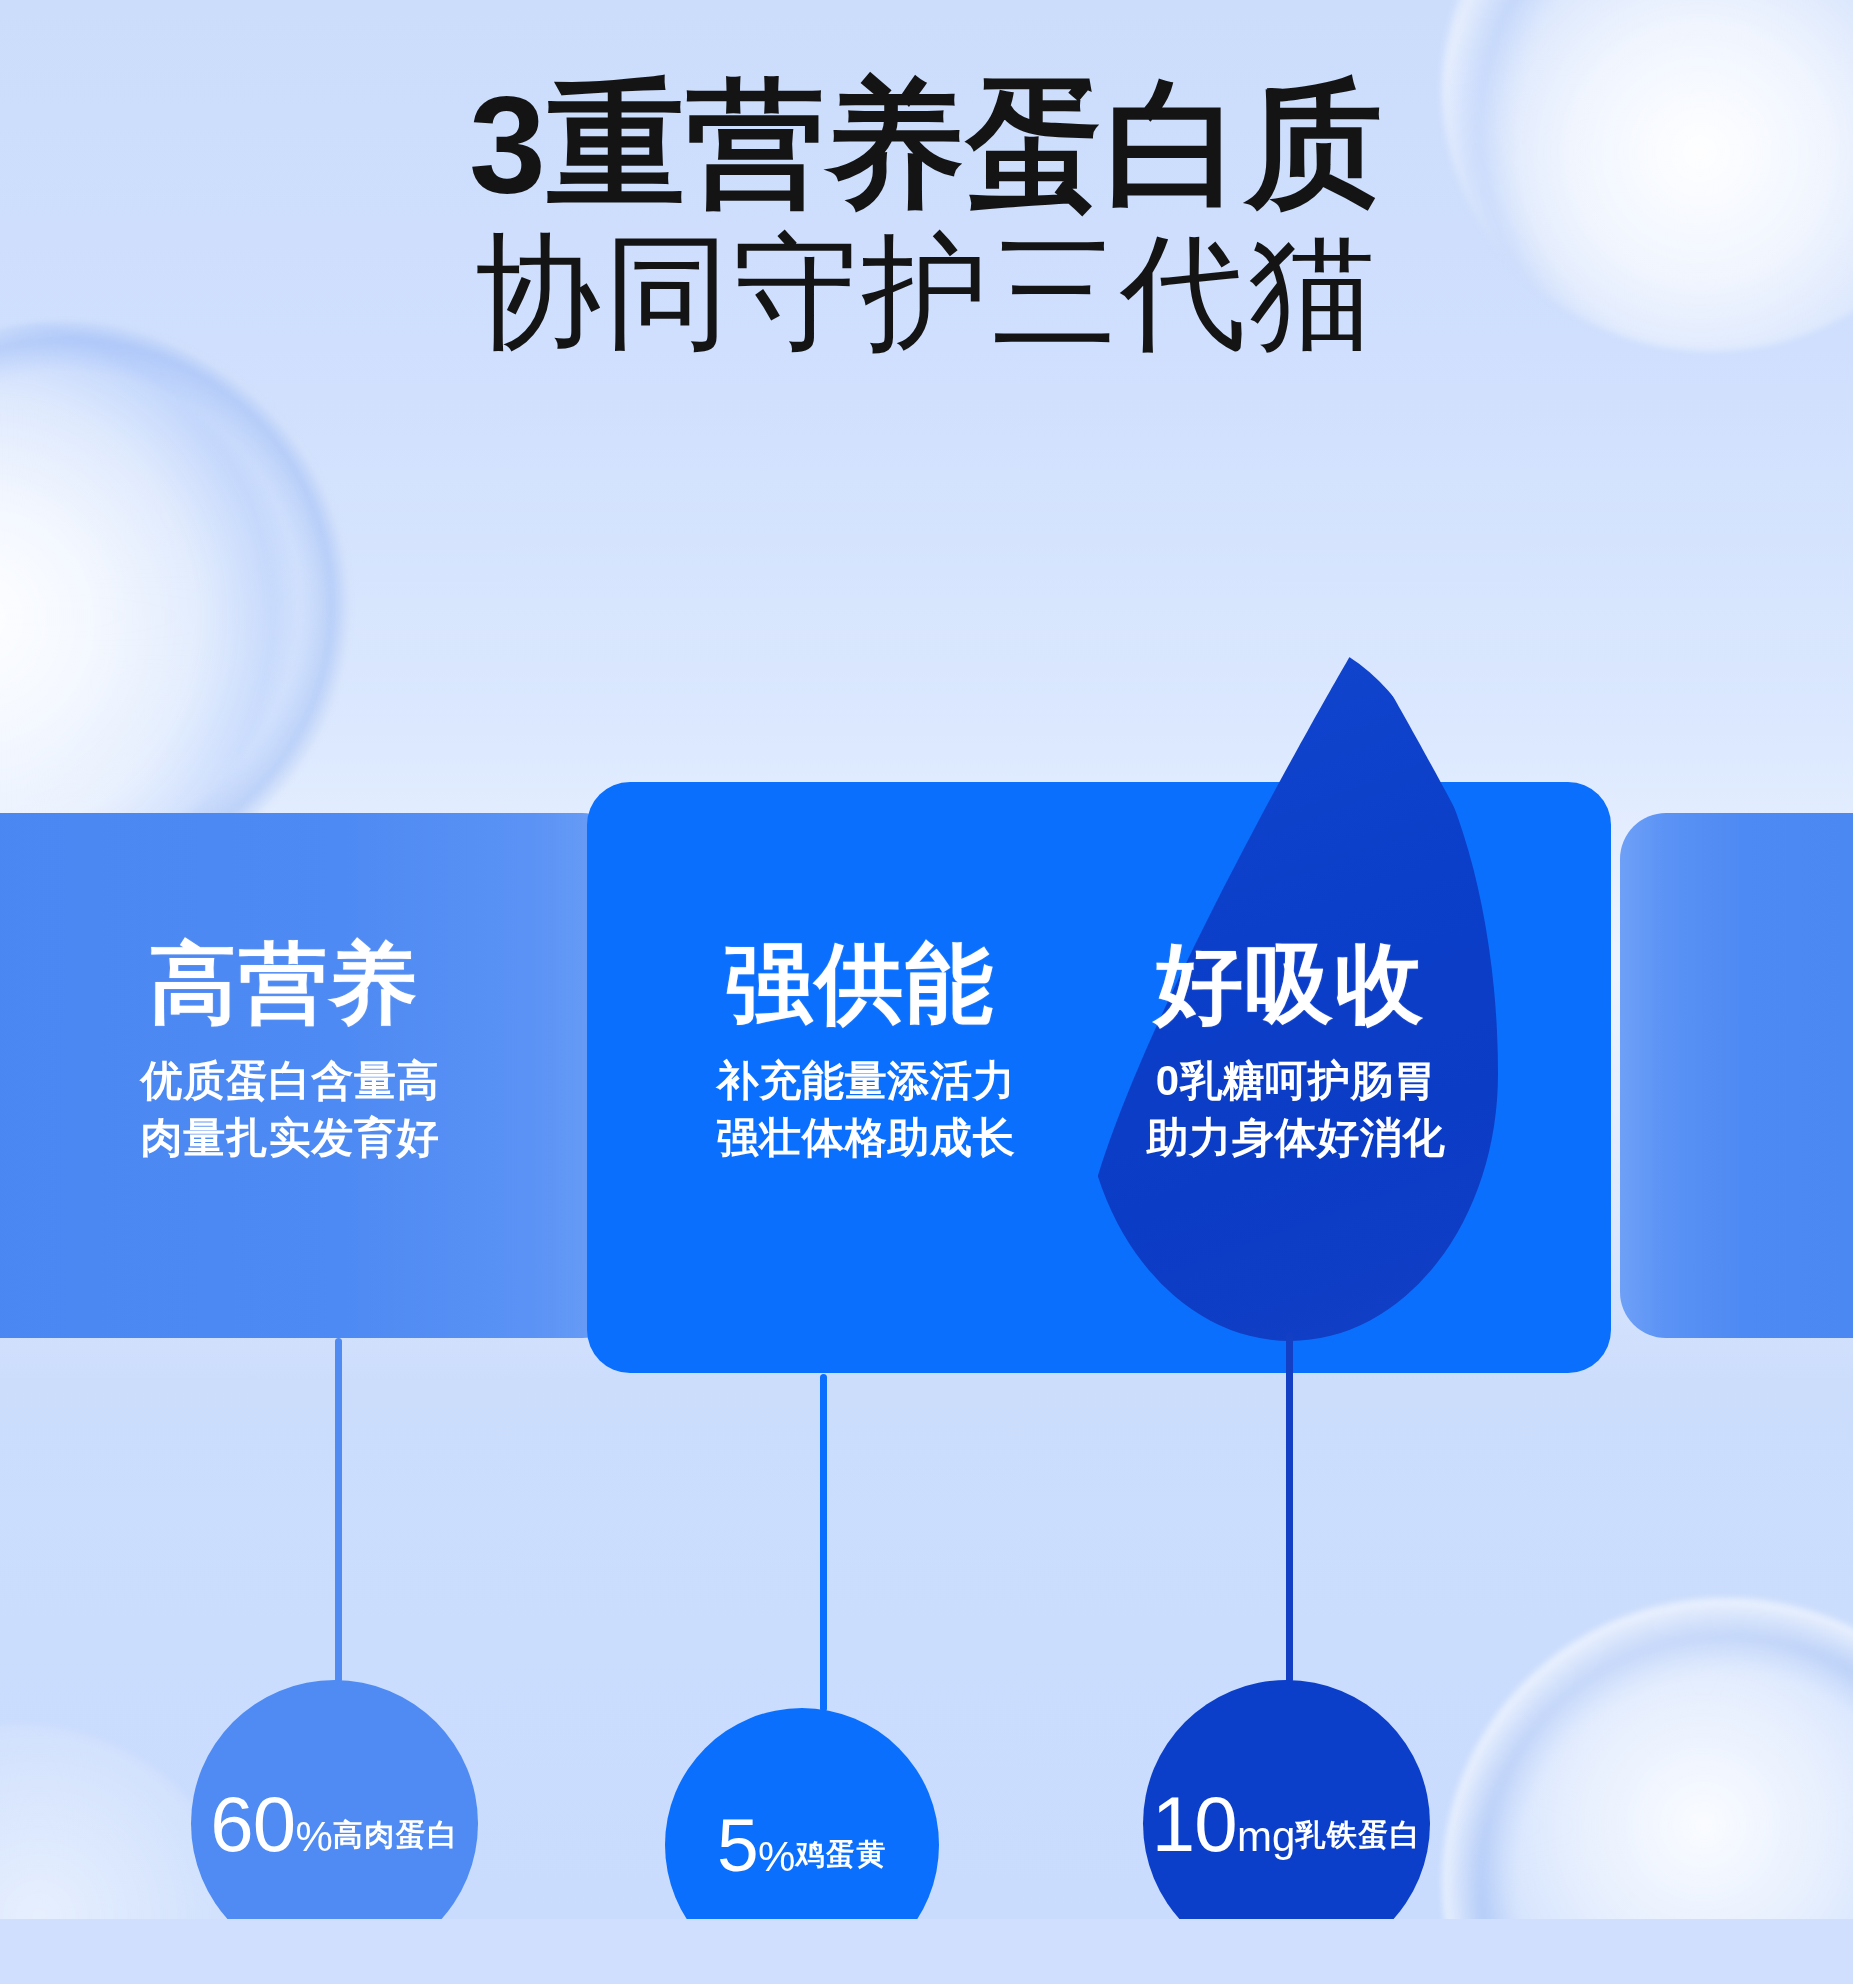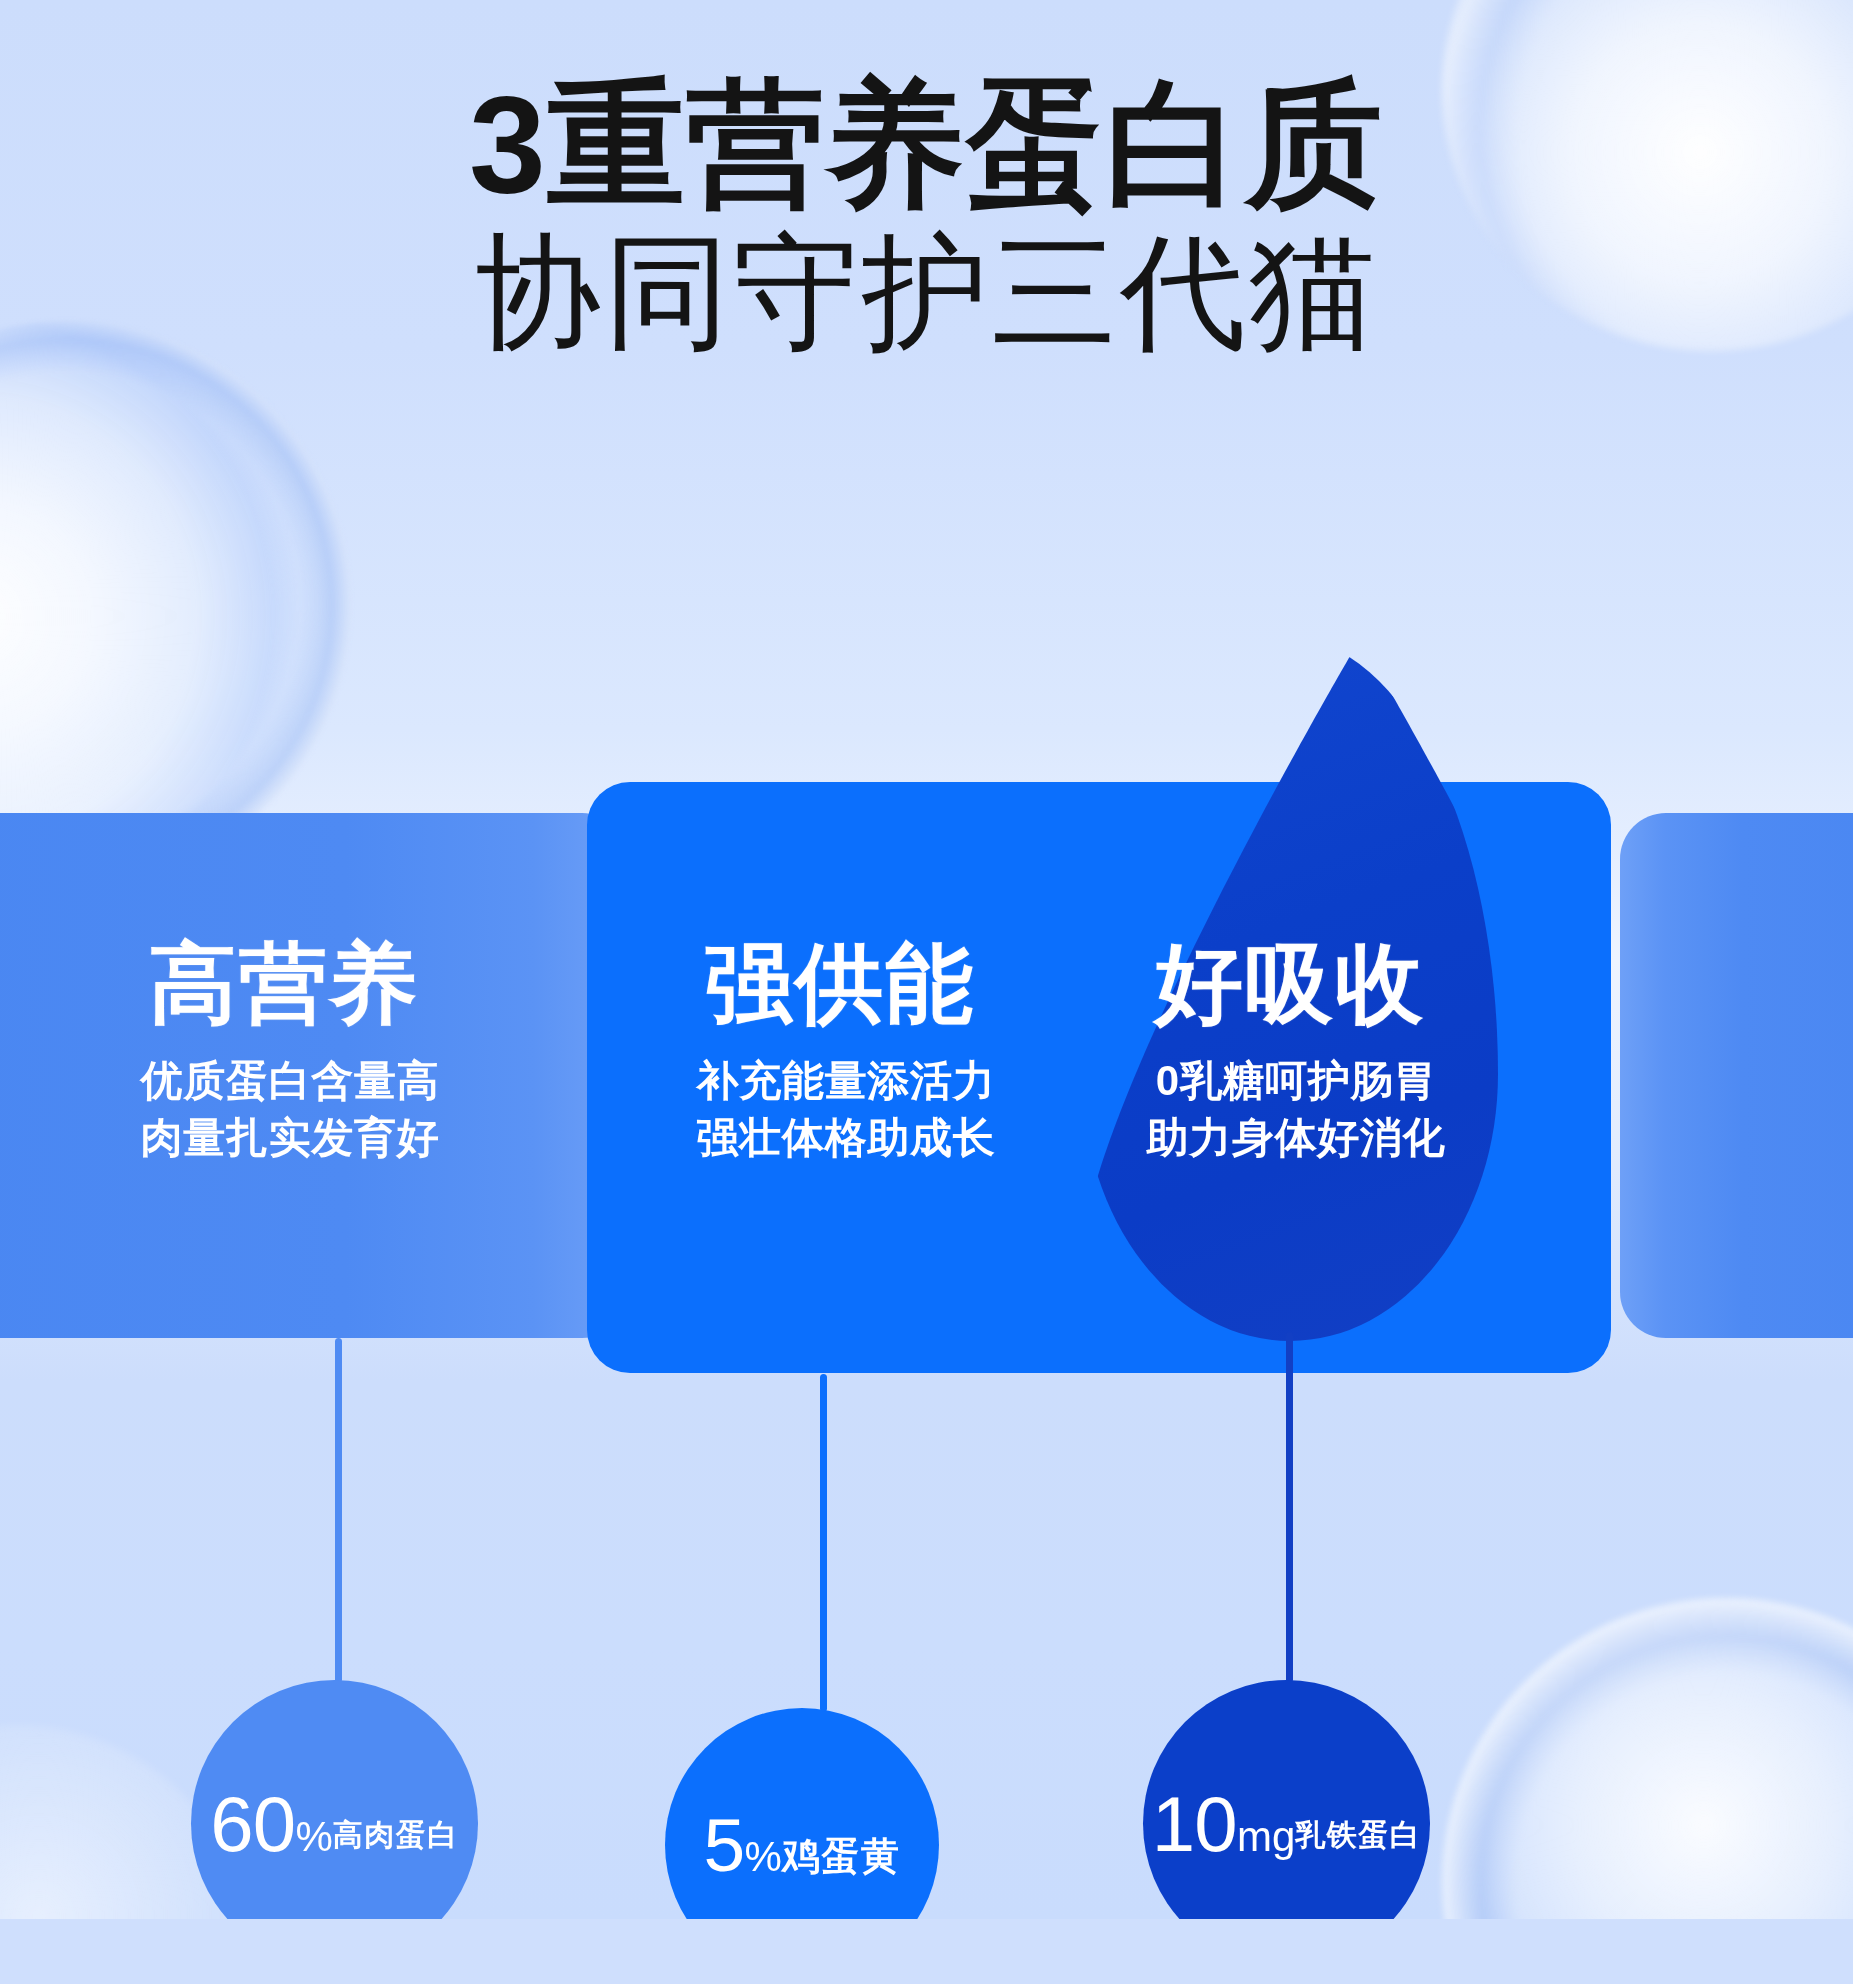--- a/index.html
+++ b/index.html
@@ -91,21 +91,21 @@
   .card-txt{position:absolute;text-align:center;color:#fff;width:100%;}
   .ct-title{
     font-size:88px;font-weight:800;letter-spacing:2.2px;line-height:1;
     text-shadow:0 0 1.5px rgba(255,255,255,.35);
   }
   .ct-sub{
     font-size:42px;font-weight:700;line-height:1.34;letter-spacing:0.7px;margin-top:25.4px;padding-left:12px;
   }
 
   .txt-left{left:0;top:940px;width:568px;}
-  .txt-mid{left:571px;top:940px;width:538px;}
+  .txt-mid{left:591px;top:940px;width:538px;}
   .txt-right{left:1082px;top:940px;width:416px;}
 
   
   .conn{position:absolute;width:6.7px;border-radius:3.7px;}
   .conn-1{left:335px;top:1338px;height:345px;background:#4f8bf3;}
   .conn-2{left:820px;top:1374px;height:338px;background:#0b6ffd;}
   .conn-3{left:1286px;top:1332px;height:351px;background:#123fc4;}
 
   
   .circle{
@@ -113,21 +113,21 @@
     display:flex;flex-direction:row;align-items:center;justify-content:center;
   }
   .c1{left:191px;top:1680px;width:287px;height:287px;background:#4f8bf3;}
   .c2{left:665px;top:1708px;width:274px;height:274px;background:#0b6ffd;}
   .c3{left:1143px;top:1680px;width:287px;height:287px;background:#0b3fc9;}
 
   .c-num{font-size:78px;font-weight:500;line-height:1;letter-spacing:-0.7px;}
   .c-num .unit{font-size:42px;font-weight:500;letter-spacing:0;}
   .c-label{font-size:30px;font-weight:700;line-height:1;margin-top:22.4px;letter-spacing:1.5px;}
   .c2 .c-num{font-size:75px;}
-  .c2 .c-label{font-size:38px;}
+  .c2 .c-label{font-size:29px;font-family:Liberation Mono, monospace;}
 </style>
 </head>
 <body>
 
 <div class="stage">
 
   <div class="bubble b-left"></div>
   <div class="bubble b-topright"></div>
   <div class="bubble b-bottomright"></div>
   <div class="bubble b-bottomleft"></div>

